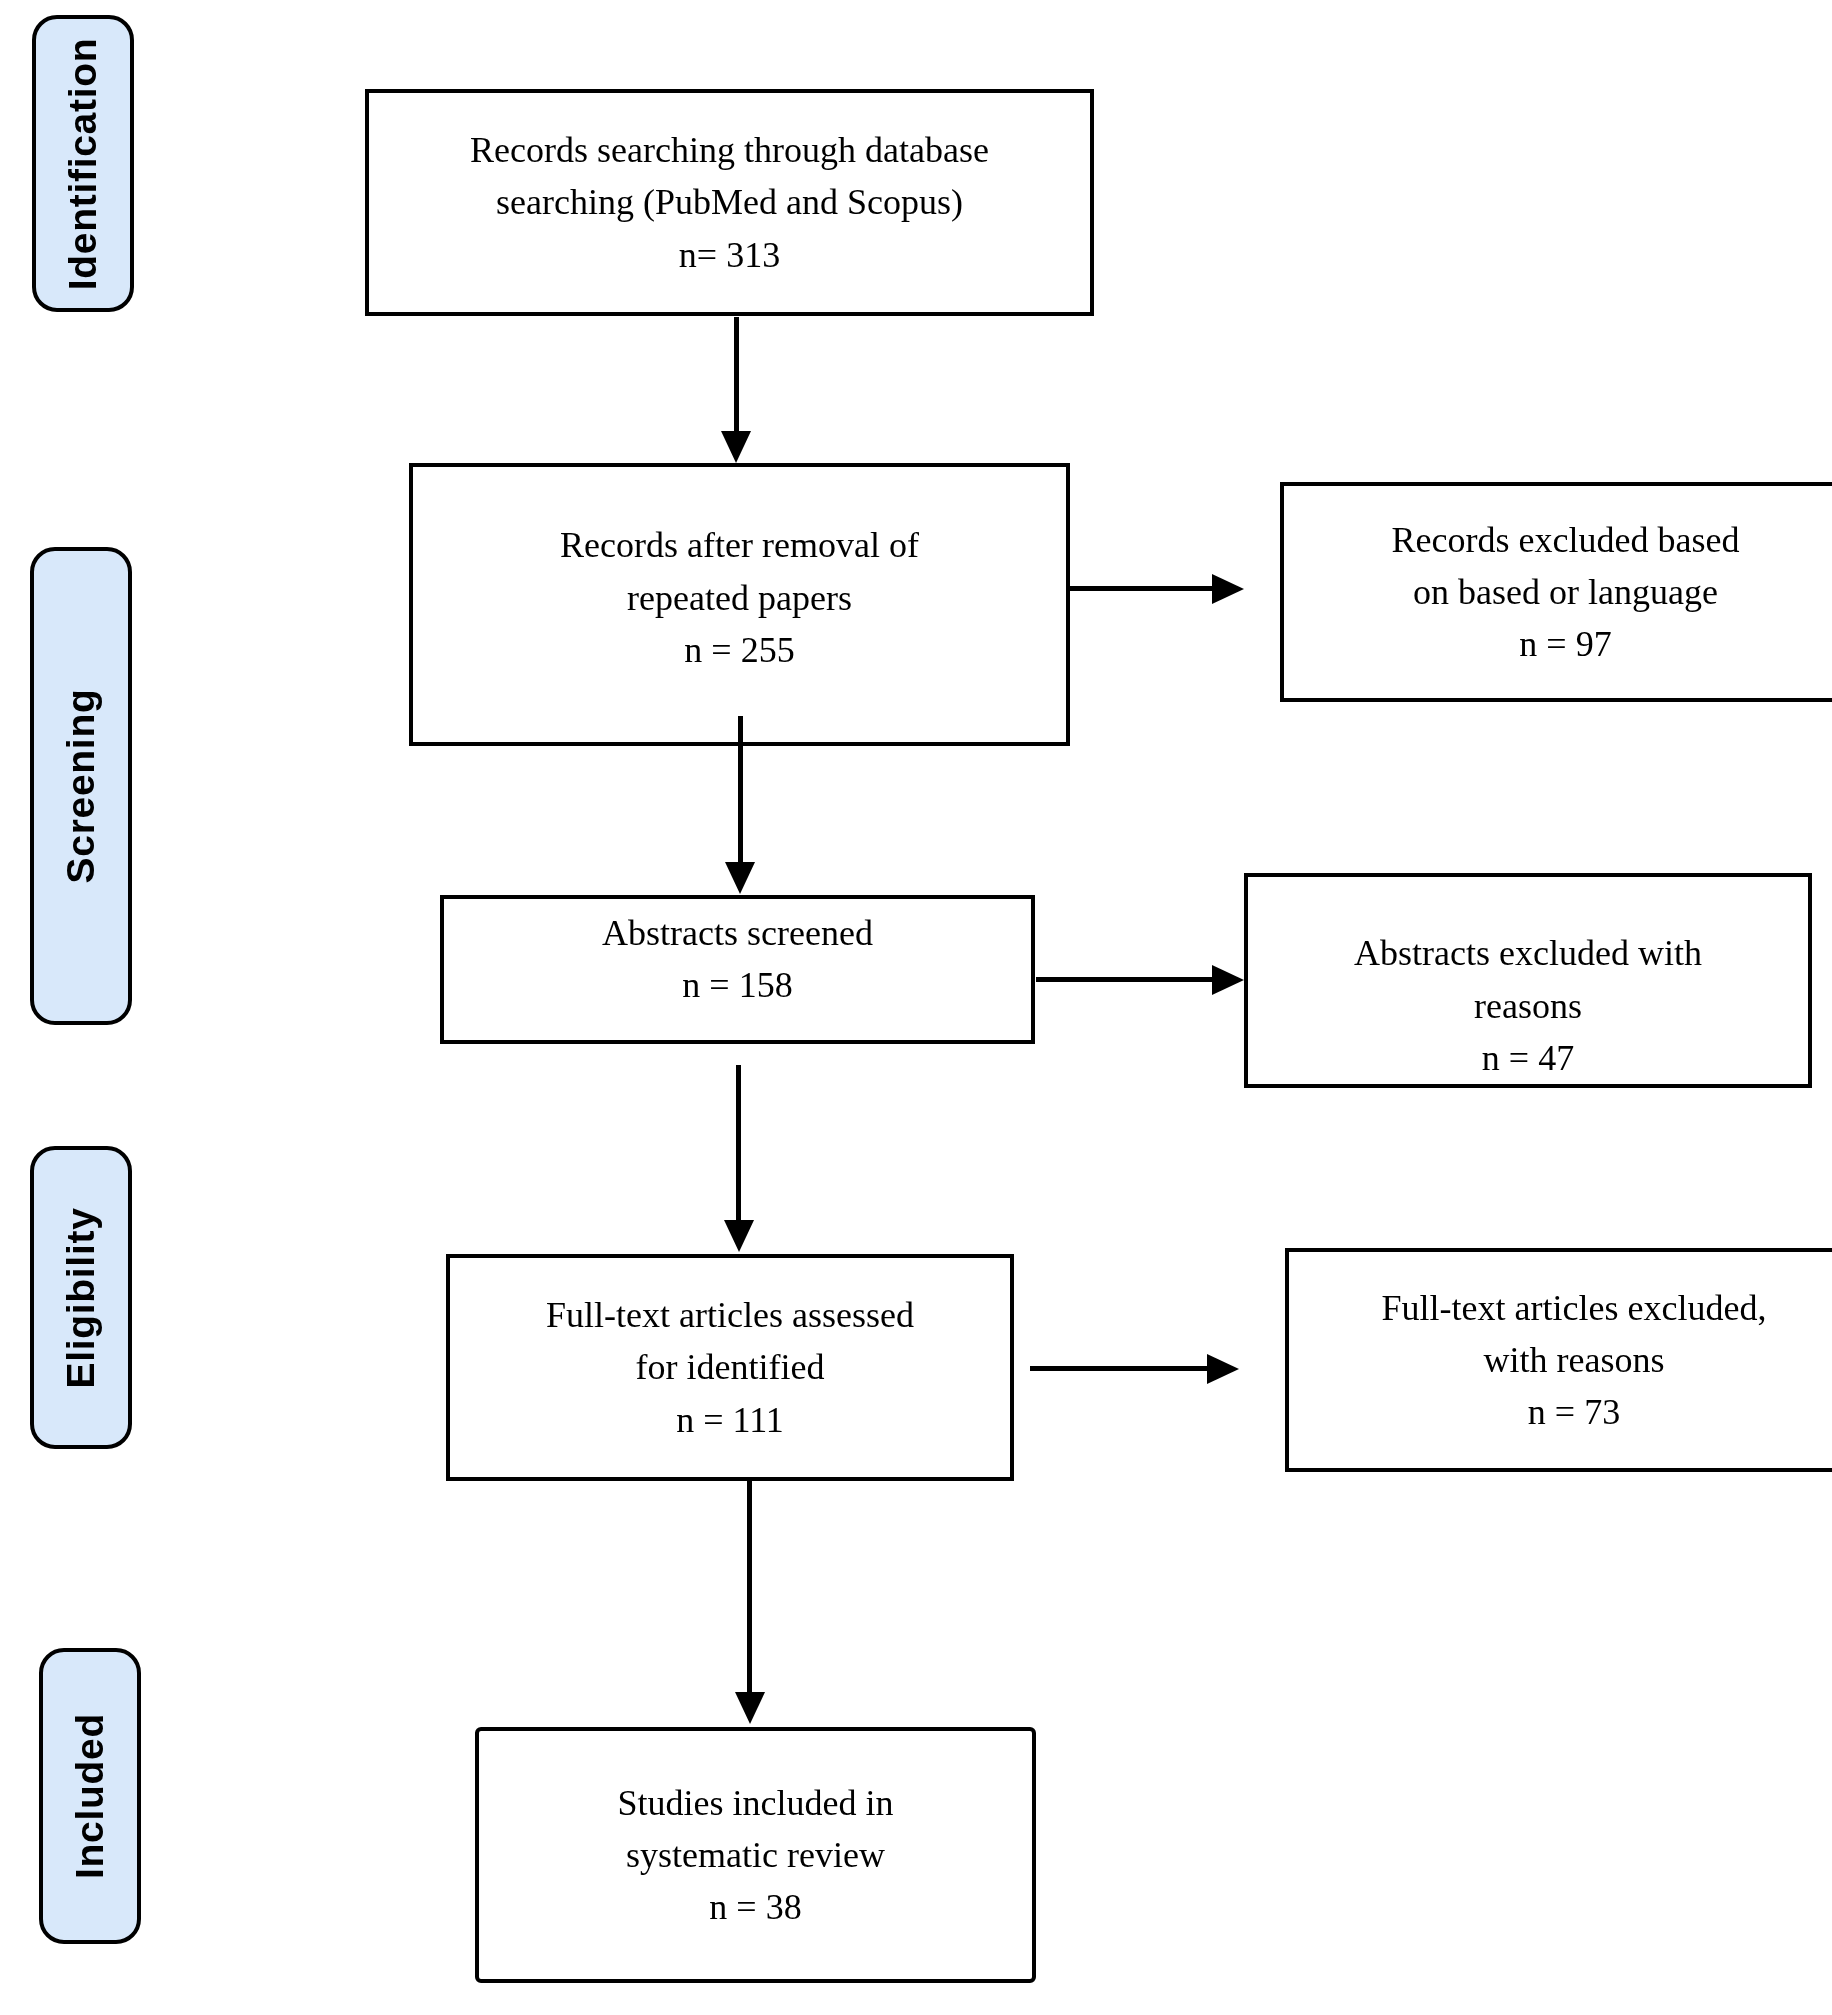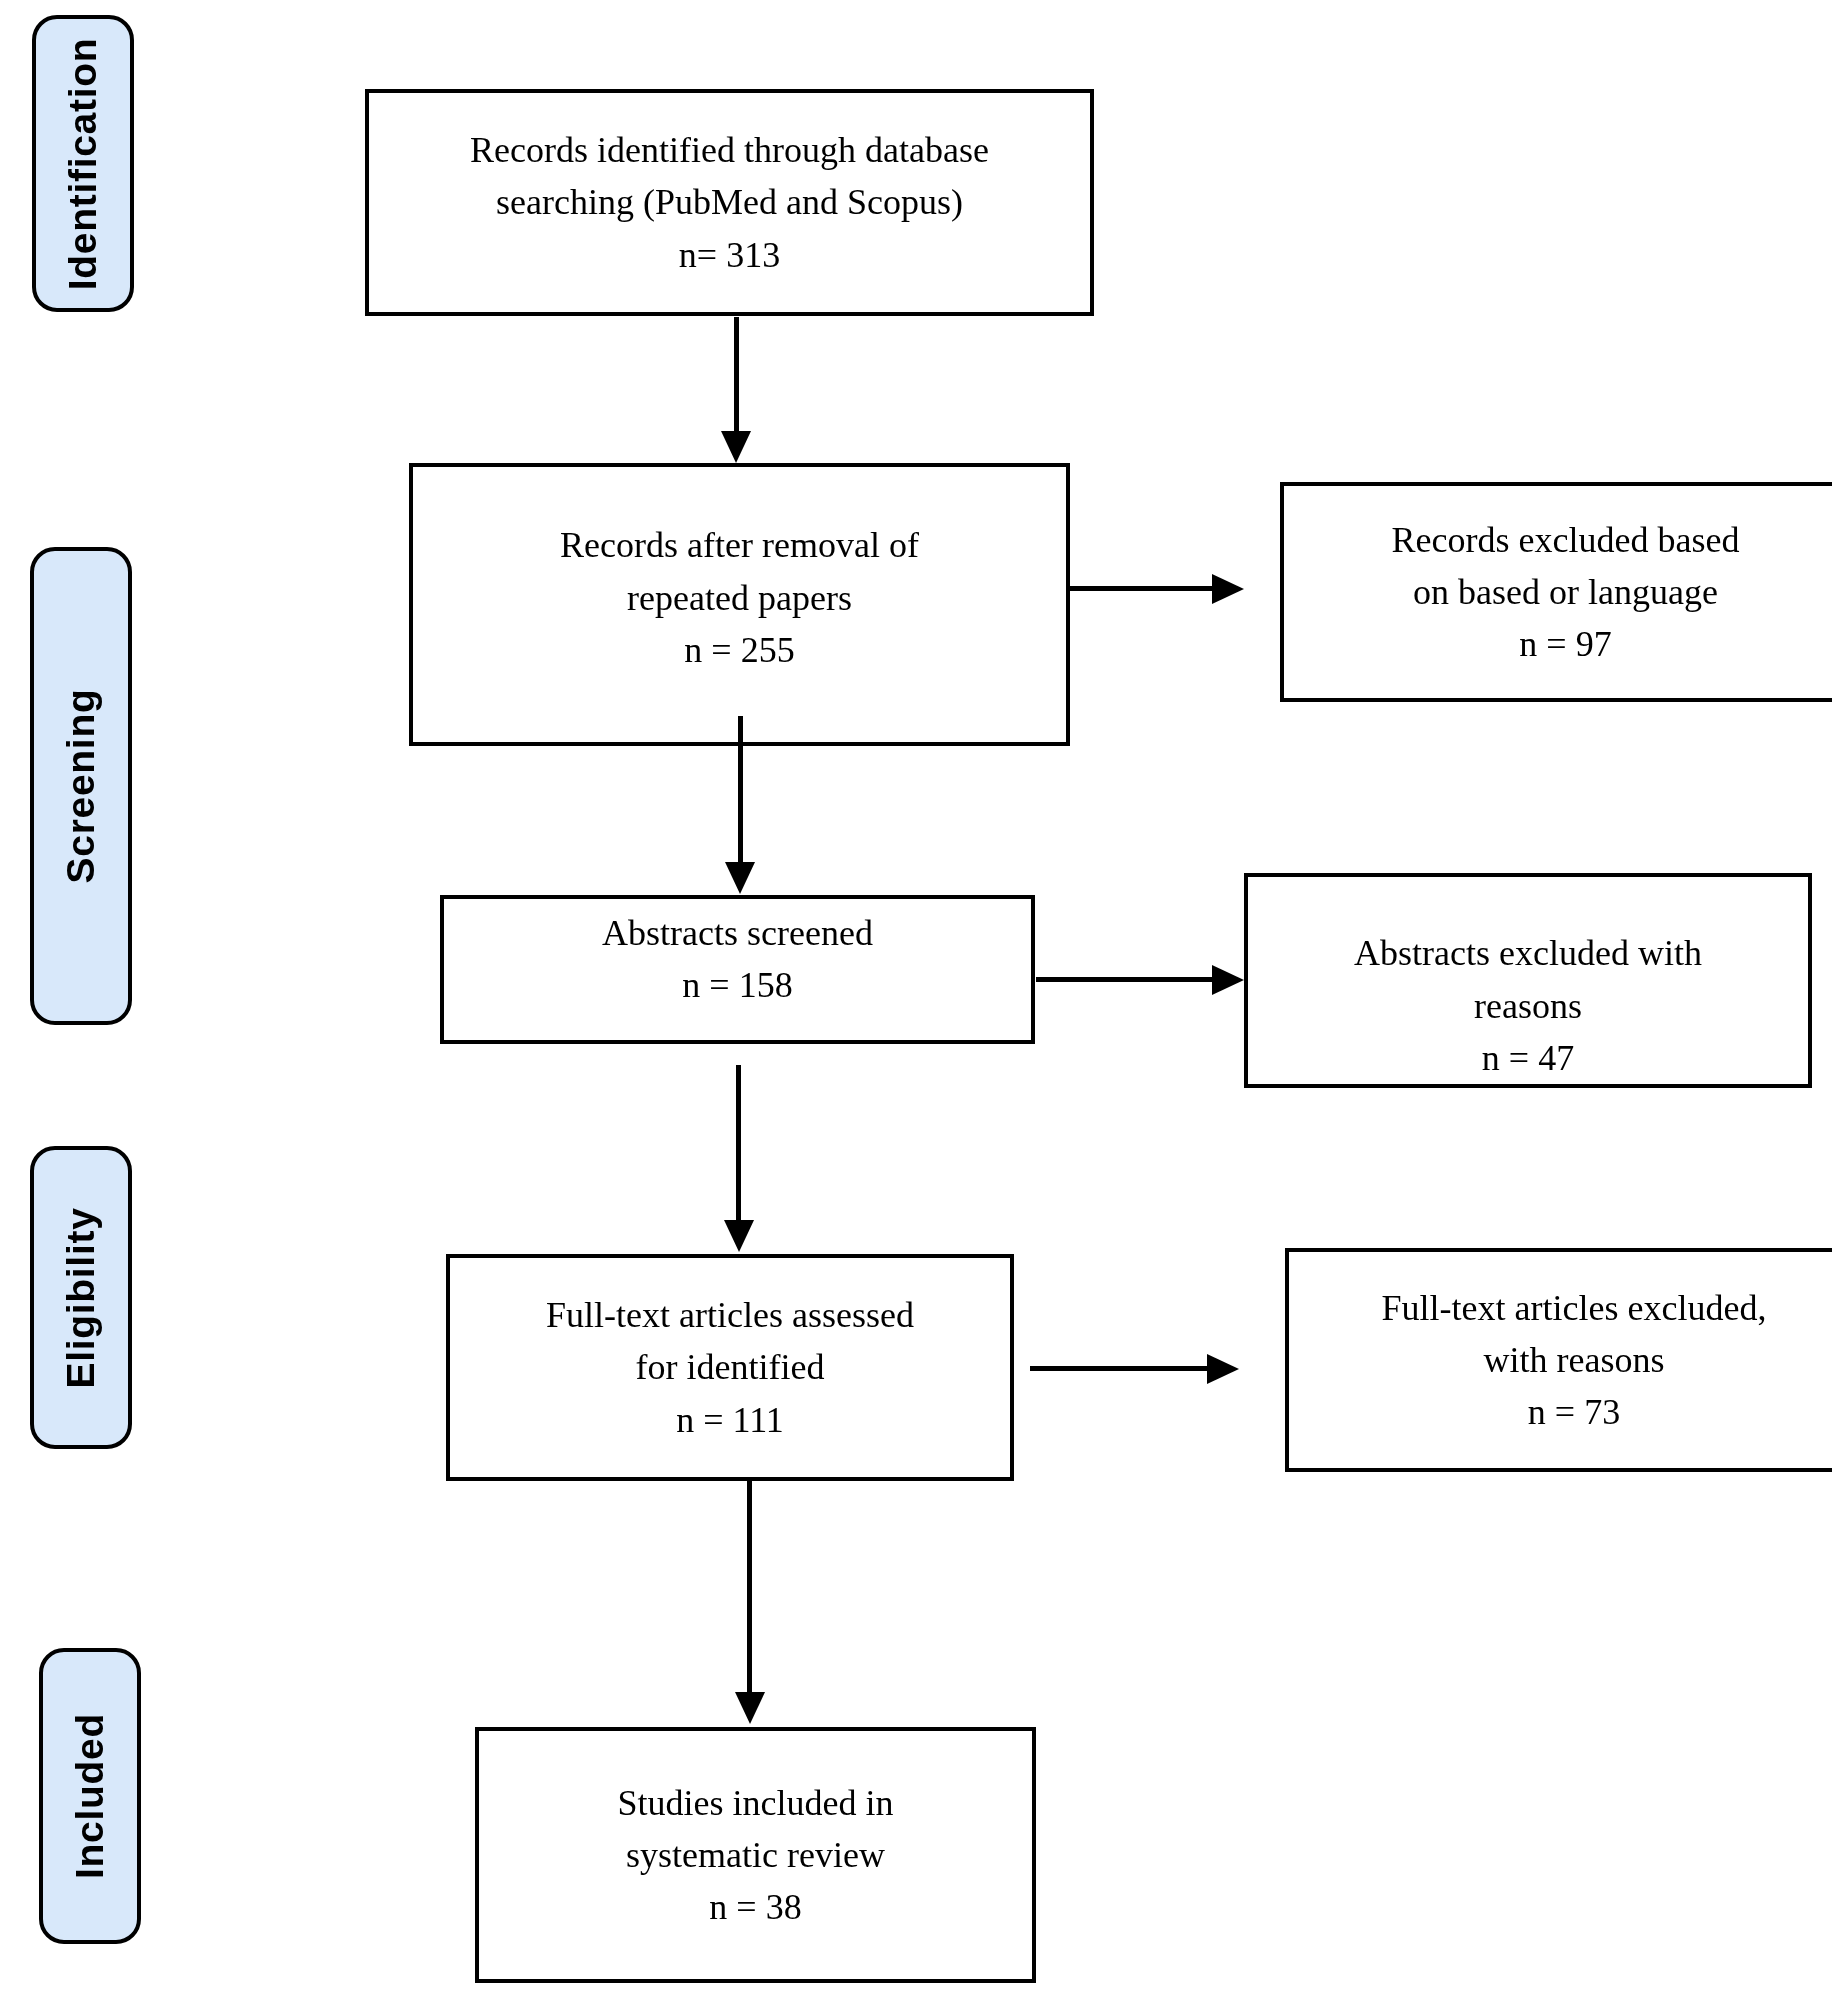--- a/index.html
+++ b/index.html
@@ -80,21 +80,21 @@
   </div>
   <div class="stage" style="left:30px; top:1146px; width:102px; height:303px;">
     <span>Eligibility</span>
   </div>
   <div class="stage" style="left:39px; top:1648px; width:102px; height:296px;">
     <span>Included</span>
   </div>
 
   <div class="box" style="left:365px; top:89px; width:729px; height:227px;">
     <div class="box-text">
-      <span>Records identified through database</span>
+      <span>Records searching through database</span>
       <span>searching (PubMed and Scopus)</span>
       <span>n= 313</span>
     </div>
   </div>
 
   <div class="box" style="left:409px; top:463px; width:661px; height:283px;justify-content:center;">
     <div class="box-text" style="padding-bottom:13.8px;">
       <span>Records after removal of</span>
       <span>repeated papers</span>
       <span>n = 255</span>
@@ -133,21 +133,21 @@
   </div>
 
   <div class="box" style="left:1285px; top:1248px; width:578px; height:224px;">
     <div class="box-text">
       <span>Full-text articles excluded,</span>
       <span>with reasons</span>
       <span>n = 73</span>
     </div>
   </div>
 
-  <div class="box" style="left:475px; top:1727px; width:561px; height:256px;">
+  <div class="box" style="left:475px; top:1727px; width:561px; height:256px;border-radius:6px;">
     <div class="box-text">
       <span>Studies included in</span>
       <span>systematic review</span>
       <span>n = 38</span>
     </div>
   </div>
 
   <div>
     <div class="vline" style="left:734px; top:317px; height:117px;"></div>
     <div class="arrow-down" style="left:721px; top:431px;"></div>

